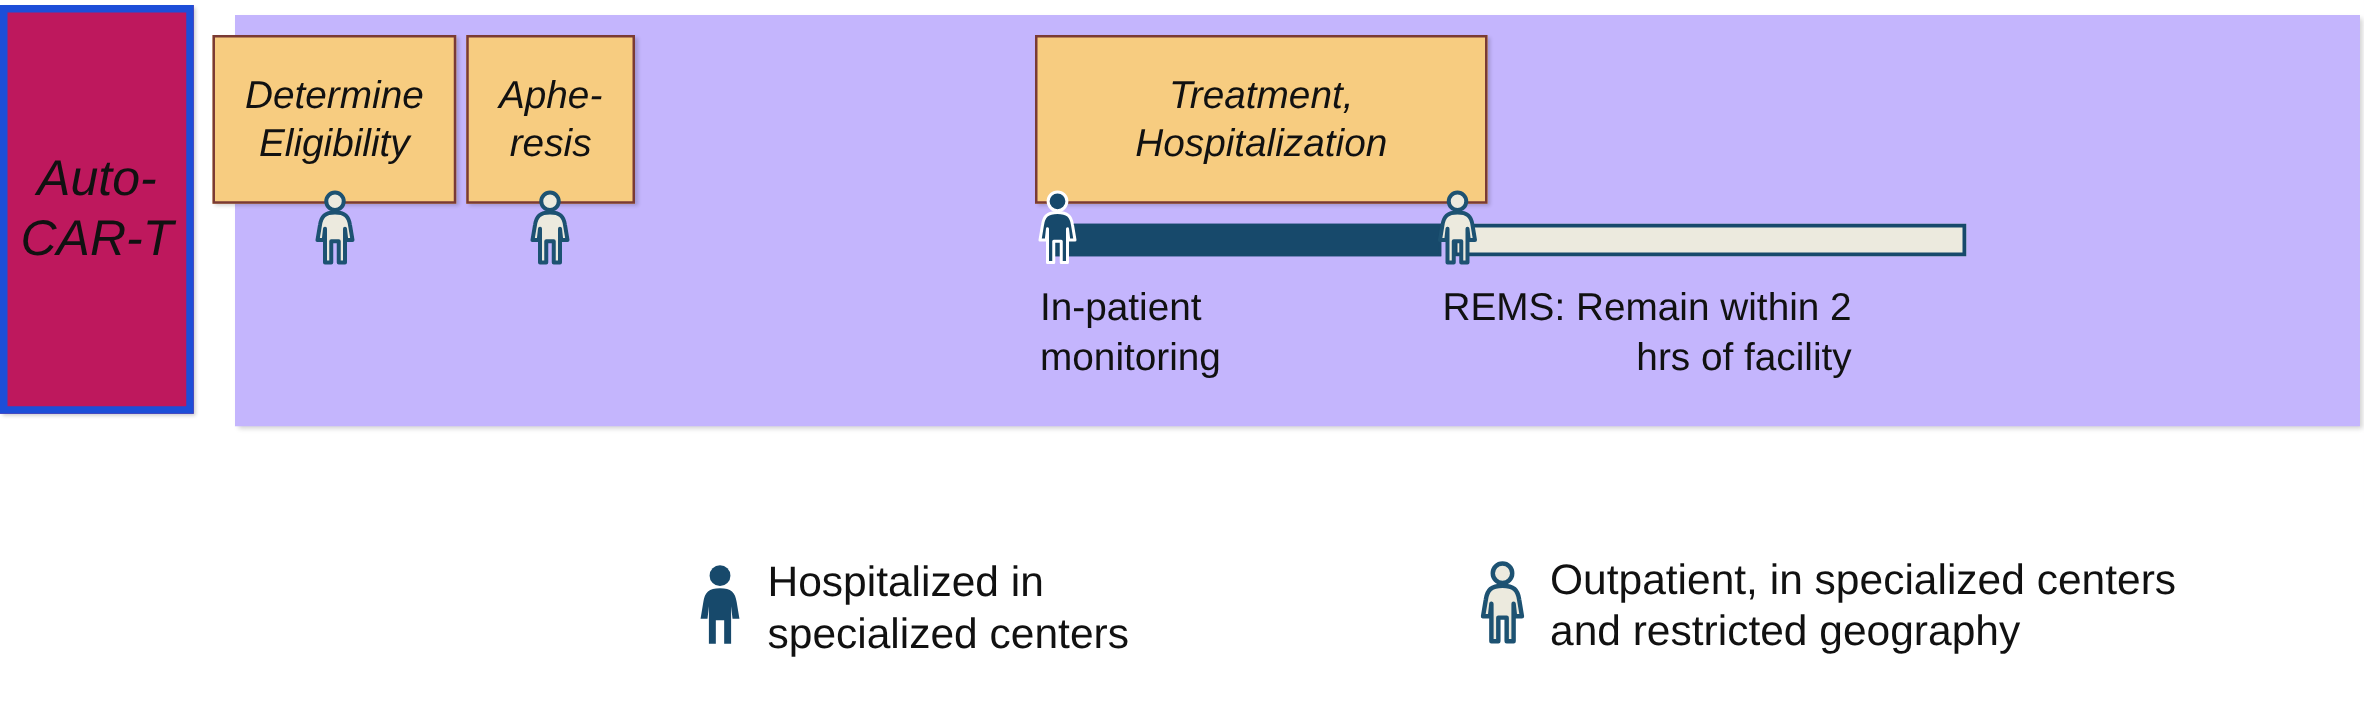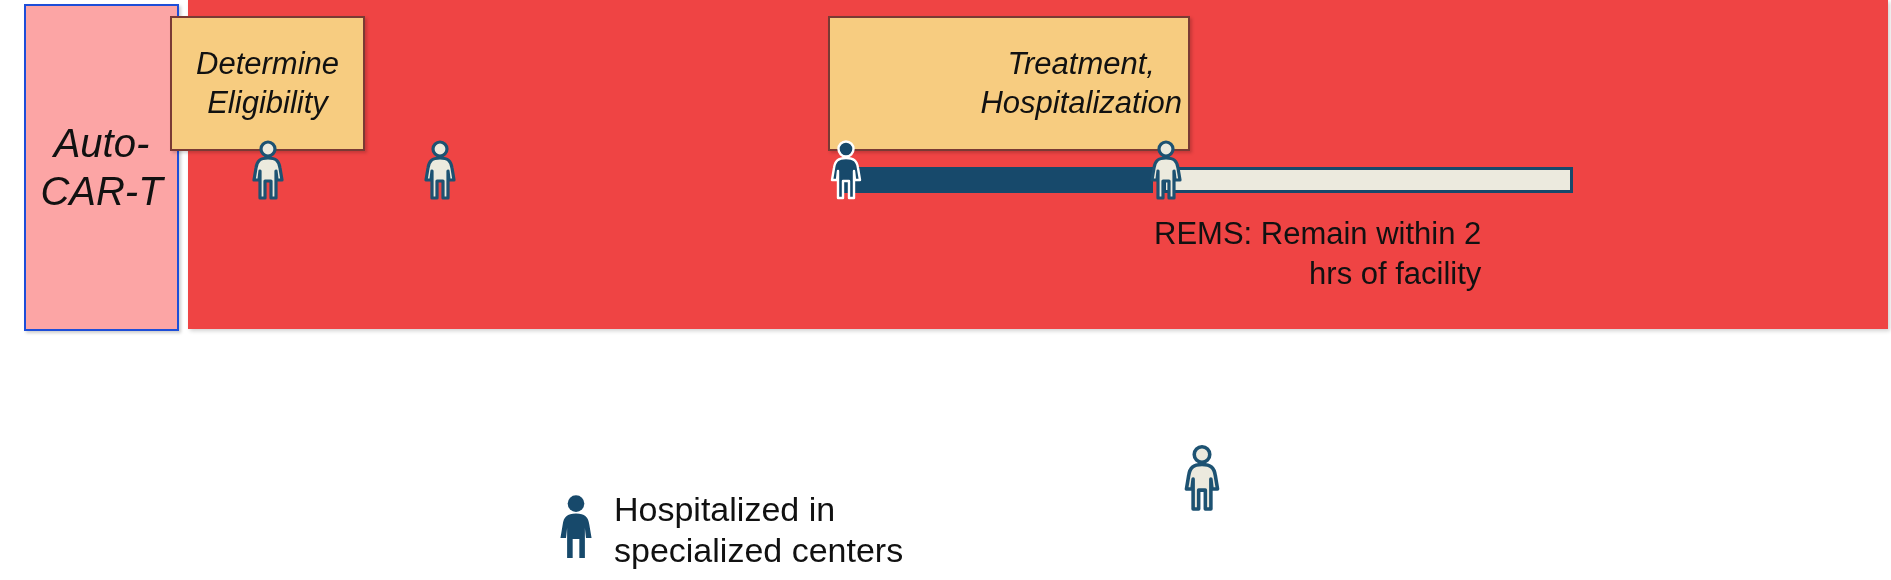--- a/index.html
+++ b/index.html
@@ -18,49 +18,49 @@
   #canvas {
     position: relative;
     width: 1891px;
     height: 580px;
     background: #ffffff;
   }
 
   
   .autocart-box {
     position: absolute;
-    left: 24px;
+    left: 0;
     top: 4px;
     width: 155px;
     height: 327px;
-    background: #fca5a5;
-    border: 2px solid #1d4ed8;
+    background: #be185d;
+    border: 6px solid #1d4ed8;
     box-sizing: border-box;
     display: flex;
     align-items: center;
     justify-content: center;
     box-shadow: 2px 2px 3px rgba(0,0,0,0.20);
   }
   .autocart-label {
     font-style: italic;
     font-size: 40px;
     line-height: 1.18;
     color: #111111;
     text-align: center;
     white-space: pre-line;
   }
 
   
   .stage-band {
     position: absolute;
     left: 188px;
-    top: 0;
+    top: 12px;
     width: 1700px;
     height: 329px;
-    background: #ef4444;
+    background: #c4b5fd;
     box-sizing: border-box;
     box-shadow: 2px 2px 4px rgba(0,0,0,0.18);
   }
 
   
   .stage-box {
     position: absolute;
     top: 16px;
     height: 135px;
     background: #f7cc80;
@@ -78,21 +78,21 @@
     color: #111111;
     text-align: center;
     white-space: pre-line;
     padding: 0 6px;
   }
 
   
   .box-eligibility   { left: -18px;  width: 195px; }
   .box-apheresis     { left: 185px;  width: 135px; }
   .box-manufacturing { left: 328px;  width: 362px; }
-  .box-treatment     { left: 640px;  width: 362px; justify-content: flex-end; }
+  .box-treatment     { left: 640px;  width: 362px; }
   .box-post          { left: 948px;  width: 438px; }
 
   
   .bar {
     position: absolute;
     top: 167px;
     height: 26px;
     box-sizing: border-box;
   }
   .bar-inpatient {
@@ -125,21 +125,21 @@
     left: 0;
     top: 444px;
     width: 1891px;
     height: 136px;
   }
   .legend-item {
     position: absolute;
     display: flex;
     align-items: center;
   }
-  .legend-item-hosp { left: 556px; top: 2px; margin-top: 43px; }
+  .legend-item-hosp { left: 556px; top: 2px; }
   .legend-item-out  { left: 1182px; top: 0px; }
   .legend-text {
     font-size: 34px;
     line-height: 1.22;
     color: #111111;
     white-space: pre-line;
     margin-left: 18px;
   }
 </style>
 </head>
@@ -152,20 +152,24 @@
 CAR-T</div>
   </div>
 
   <div class="stage-band">
 
     <div class="stage-box box-eligibility">
       <div class="stage-label">Determine
 Eligibility</div>
     </div>
 
+    <div class="stage-box box-apheresis">
+      <div class="stage-label">Aphe-
+resis</div>
+    </div>
 
 
     <div class="stage-box box-treatment">
       <div class="stage-label">Treatment,
 Hospitalization</div>
     </div>
 
 
     <div class="bar bar-inpatient" style="left:655px; width:310px;"></div>
     <div class="bar bar-outpatient" style="left:975px; width:410px;"></div>
@@ -199,20 +203,22 @@
 
     <div class="person-marker" style="left:960px;">
       <svg width="36" height="62" viewBox="0 0 36 62" aria-hidden="true">
         <g fill="#eceade" stroke="#1d5272" stroke-width="3.2" stroke-linejoin="round" stroke-linecap="round">
           <circle cx="18" cy="9" r="7"></circle>
           <path d="M18 18 C10 18 7 21 6 28 L4 40 L9 40 L10 31 L10 58 L15 58 L15 41 L21 41 L21 58 L26 58 L26 31 L27 40 L32 40 L30 28 C29 21 26 18 18 18 Z"></path>
         </g>
       </svg>
     </div>
 
+    <div class="annotation" style="left:644px; top:214px;">In-patient
+monitoring</div>
     <div class="annotation" style="left:966px; top:214px;text-align:right;">REMS: Remain within 2
 hrs of facility</div>
 
   </div>
 
   <div class="legend">
 
     <div class="legend-item legend-item-hosp">
       <span>
         <svg width="40" height="70" viewBox="0 0 36 62" aria-hidden="true">
@@ -228,17 +234,19 @@
 
     <div class="legend-item legend-item-out">
       <span>
         <svg width="40" height="70" viewBox="0 0 36 62" aria-hidden="true">
           <g fill="#eceade" stroke="#1d5272" stroke-width="3.2" stroke-linejoin="round" stroke-linecap="round">
             <circle cx="18" cy="9" r="7"></circle>
             <path d="M18 18 C10 18 7 21 6 28 L4 40 L9 40 L10 31 L10 58 L15 58 L15 41 L21 41 L21 58 L26 58 L26 31 L27 40 L32 40 L30 28 C29 21 26 18 18 18 Z"></path>
           </g>
         </svg>
       </span>
+      <span class="legend-text">Outpatient, in specialized centers
+and restricted geography</span>
     </div>
 
   </div>
 
 </div>
 
 </body></html>

